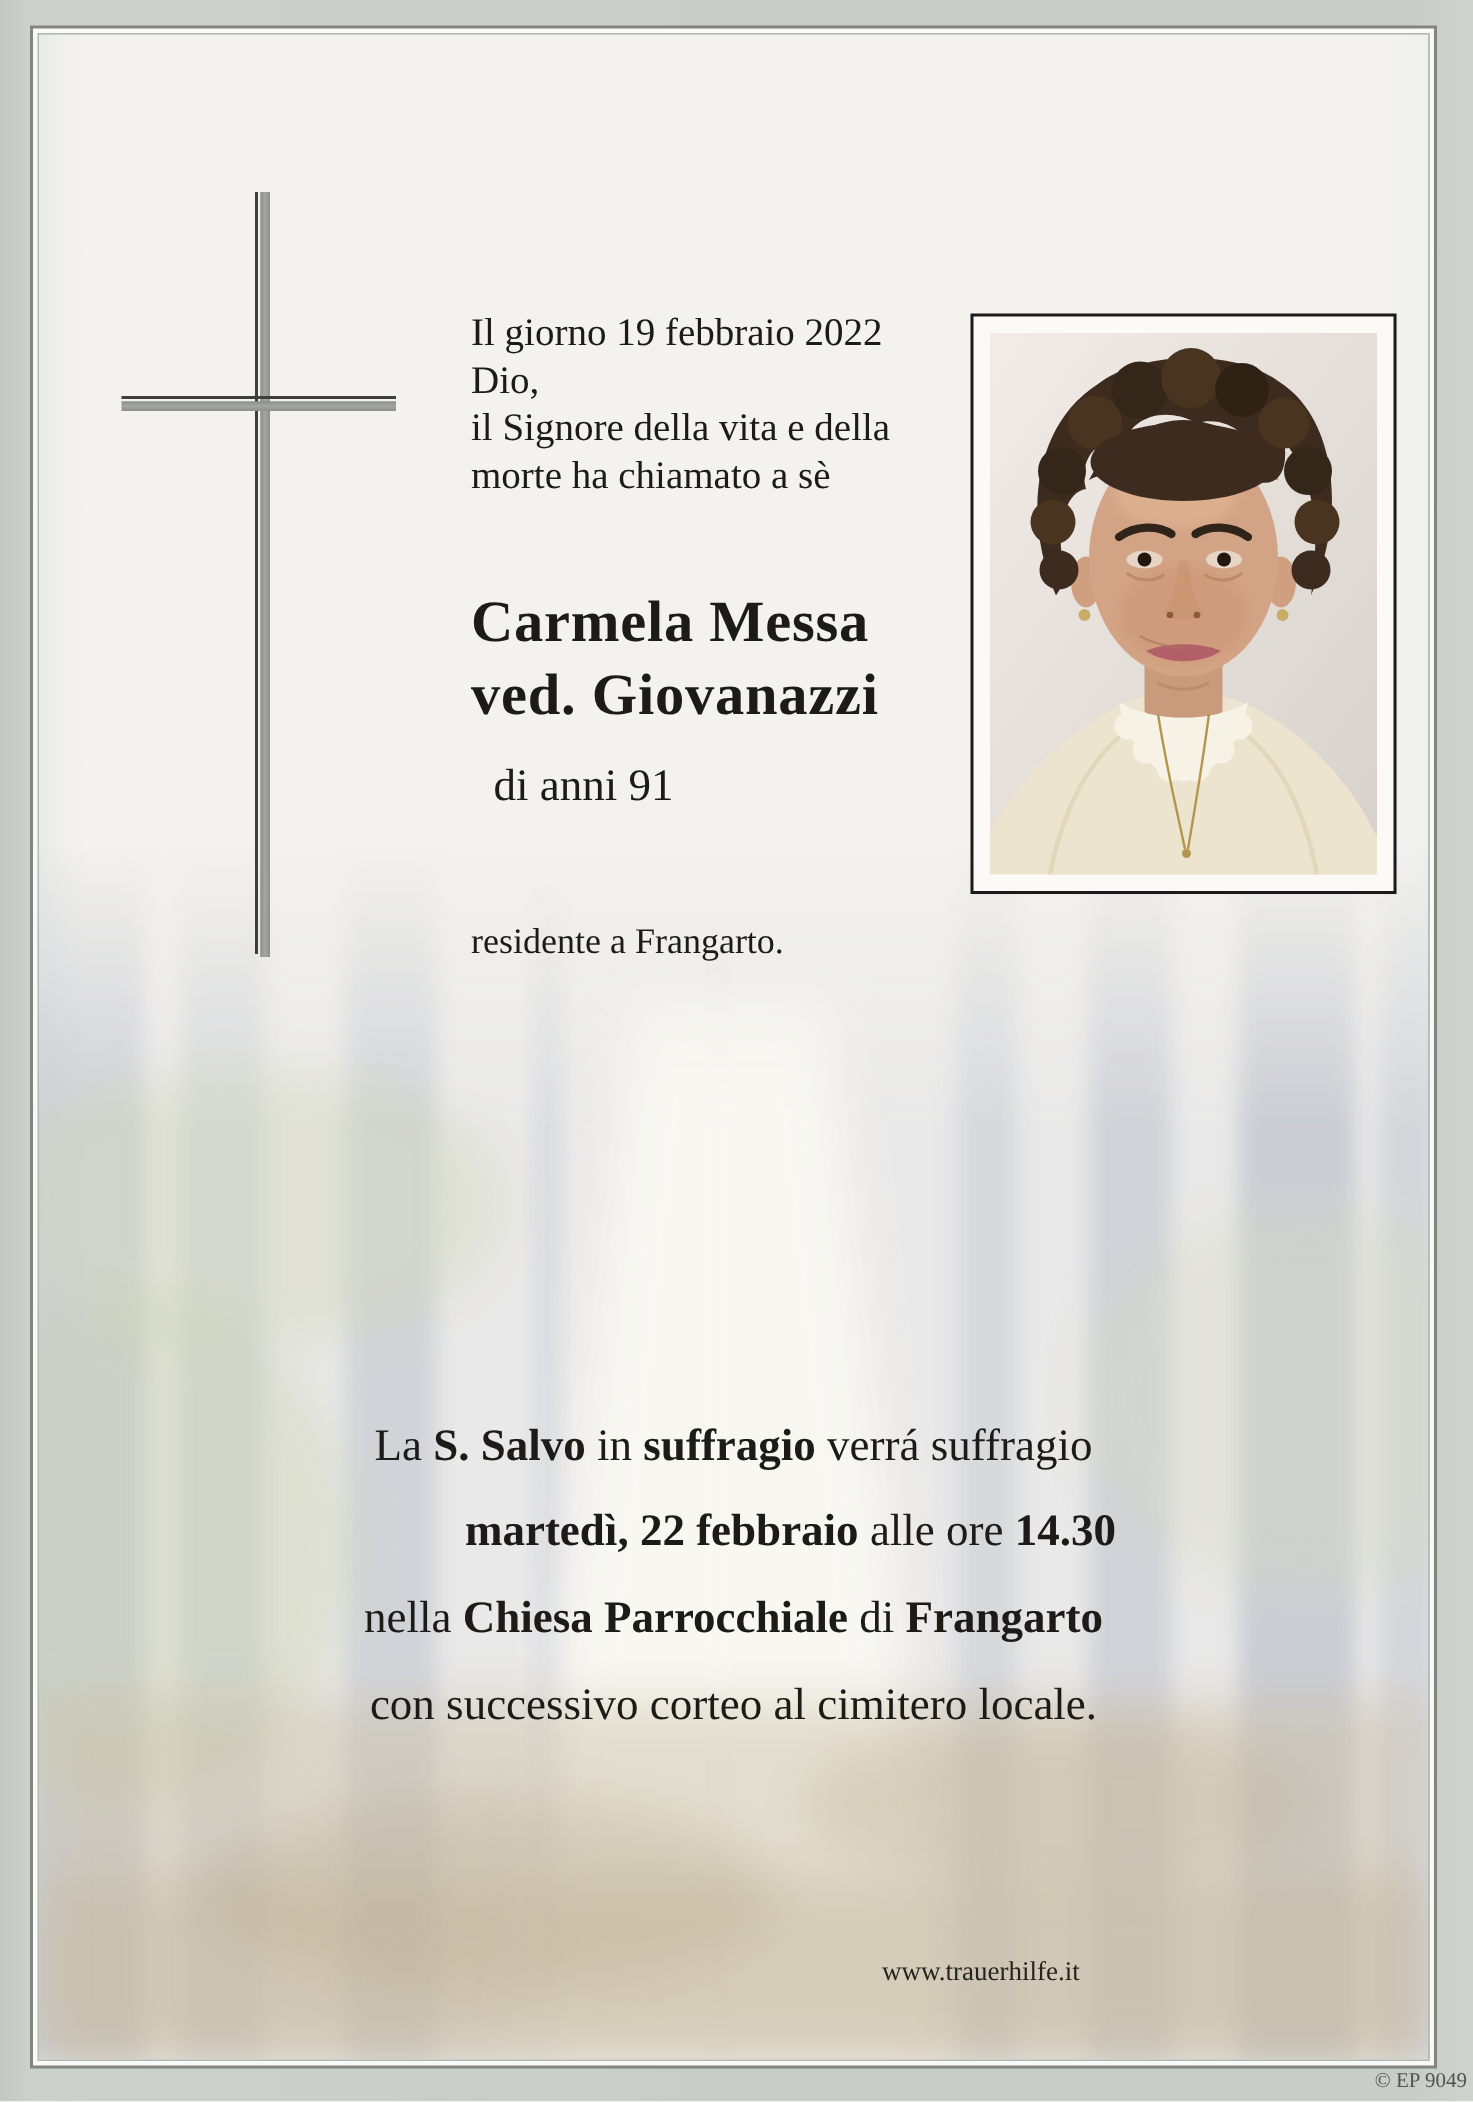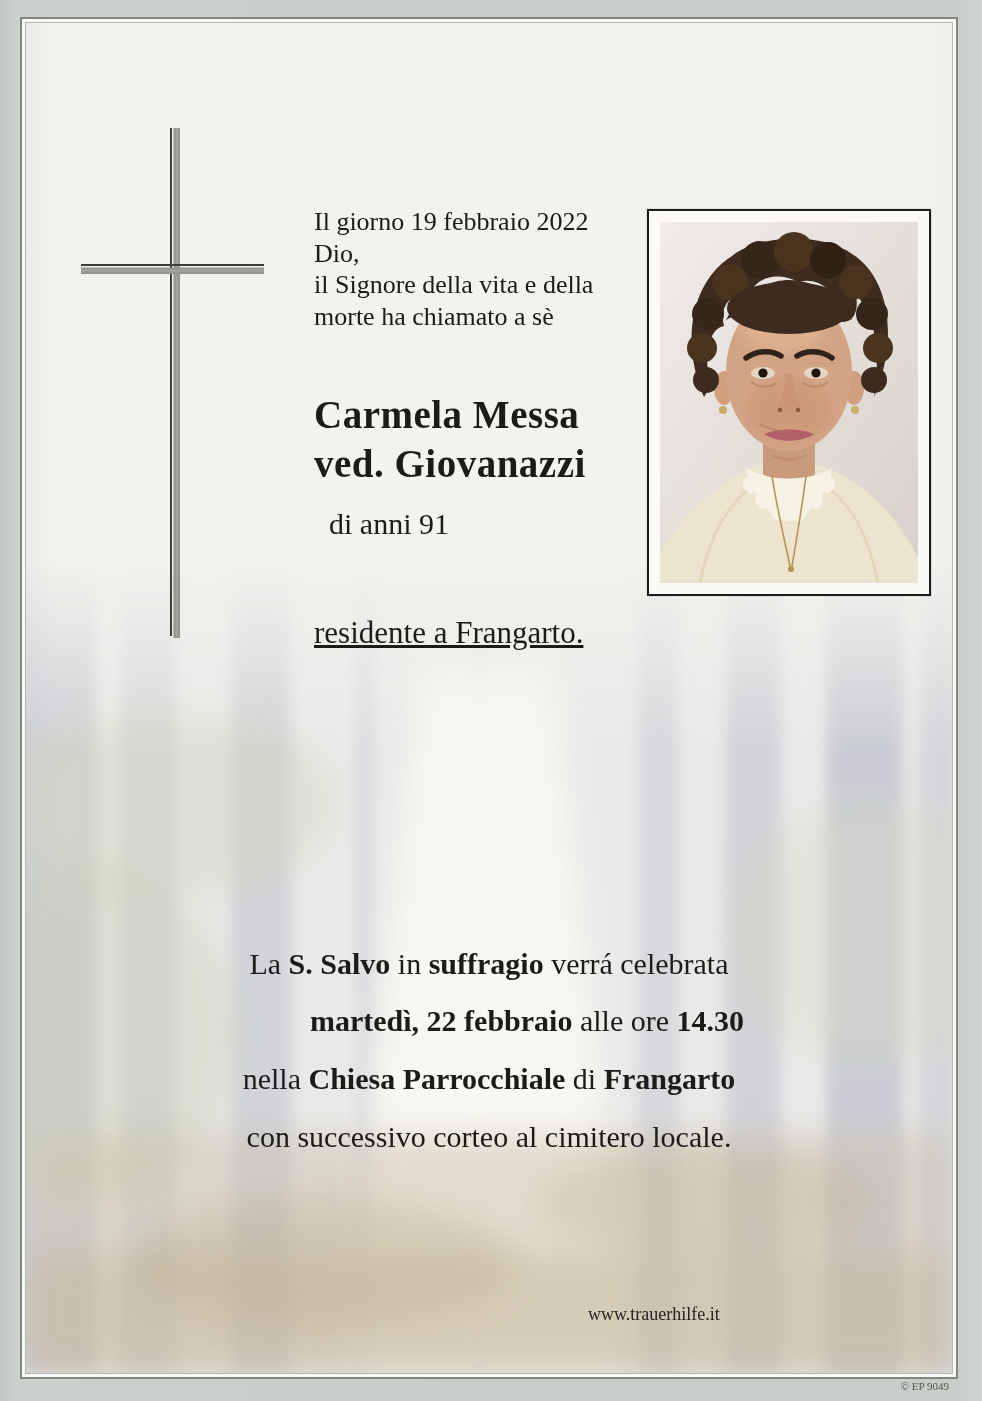--- a/index.html
+++ b/index.html
@@ -38,21 +38,21 @@
     white-space: pre-line;
   }
   .name {
     left: 288px; top: 367px;
     font-size: 39px; line-height: 49px;
     font-weight: bold;
     white-space: pre-line;
     letter-spacing: 0.5px;
   }
   .age { left: 288px; top: 484px; font-size: 30px; margin-left: 15px; }
-  .residence { left: 288px; top: 592px; font-size: 31px; text-decoration: underline; }
+  .residence { left: 288px; top: 592px; font-size: 24px; }
   .photo-frame {
     position: absolute; left: 621px; top: 186px;
     width: 258px; height: 361px;
     background: #fbfaf6;
     border: 2px solid #1b1b1b;
     padding: 11px;
     box-shadow: 0 0 1px rgba(0,0,0,0.4);
   }
   .photo-frame svg { display: block; width: 258px; height: 361px; }
   .cer-line {
@@ -60,22 +60,22 @@
     text-align: center;
     font-size: 30px; color: #1d1b18;
   }
   .cer-line .b { font-weight: bold; }
   .cl1 { top: 924px; }
   .cl2 { top: 981px; padding-left: 38px; }
   .cl3 { top: 1039px; }
   .cl4 { top: 1097px; }
   .website { left: 562px; top: 1281px; font-size: 18px; color: #26241f; }
   .print-code {
-    position: absolute; right: 33px; top: 1380px;
-    font-size: 11px; color: #55544e;
+    position: absolute; right: 4px; top: 1380px;
+    font-size: 14px; color: #55544e;
     font-family: "Liberation Serif", "DejaVu Serif", serif;
   }
 </style>
 </head>
 <body>
 
 <div class="page">
   <div class="card">
 
     <svg class="forest" viewBox="0 0 926 1350" preserveAspectRatio="none">
@@ -216,21 +216,21 @@
         <path d="M104,212 C117,206 141,206 154,212 C141,221 117,221 104,212 Z" fill="#b25f69"></path>
         <path d="M100,202 C110,208 125,210 129,210" stroke="#a9755a" stroke-width="1.6" fill="none" opacity="0.6"></path>
         <path d="M112,233 C122,239 136,239 146,233" stroke="#b5825f" stroke-width="2" fill="none" opacity="0.6"></path>
 
         <path d="M112,254 C118,292 125,320 130,344" stroke="#b3964e" stroke-width="1.6" fill="none"></path>
         <path d="M146,254 C141,292 136,320 132,344" stroke="#b3964e" stroke-width="1.6" fill="none"></path>
         <circle cx="131" cy="347" r="3" fill="#b3964e"></circle>
       </svg>
     </div>
 
-    <div class="cer-line cl1"><span>La </span><span class="b">S. Salvo</span><span> in </span><span class="b">suffragio</span><span> verrá celebrata</span></div>
+    <div class="cer-line cl1"><span>La </span><span class="b">S. Salvo</span><span> in </span><span class="b">suffragio</span><span> verrá suffragio</span></div>
 
     <div class="cer-line cl2"><span class="b">martedì, 22 febbraio</span><span> alle ore </span><span class="b">14.30</span></div>
 
     <div class="cer-line cl4"><span>con successivo corteo al cimitero locale.</span></div>
 
     <div class="cer-line cl3"><span>nella </span><span class="b">Chiesa Parrocchiale</span><span> di </span><span class="b">Frangarto</span></div>
 
     <div class="txt website">www.trauerhilfe.it</div>
   </div>
 

